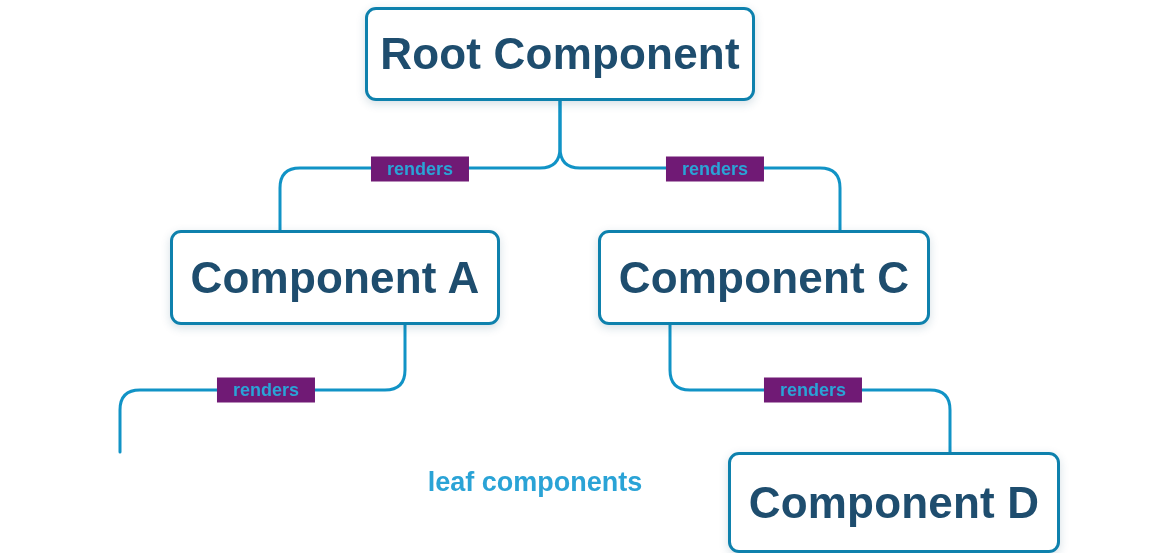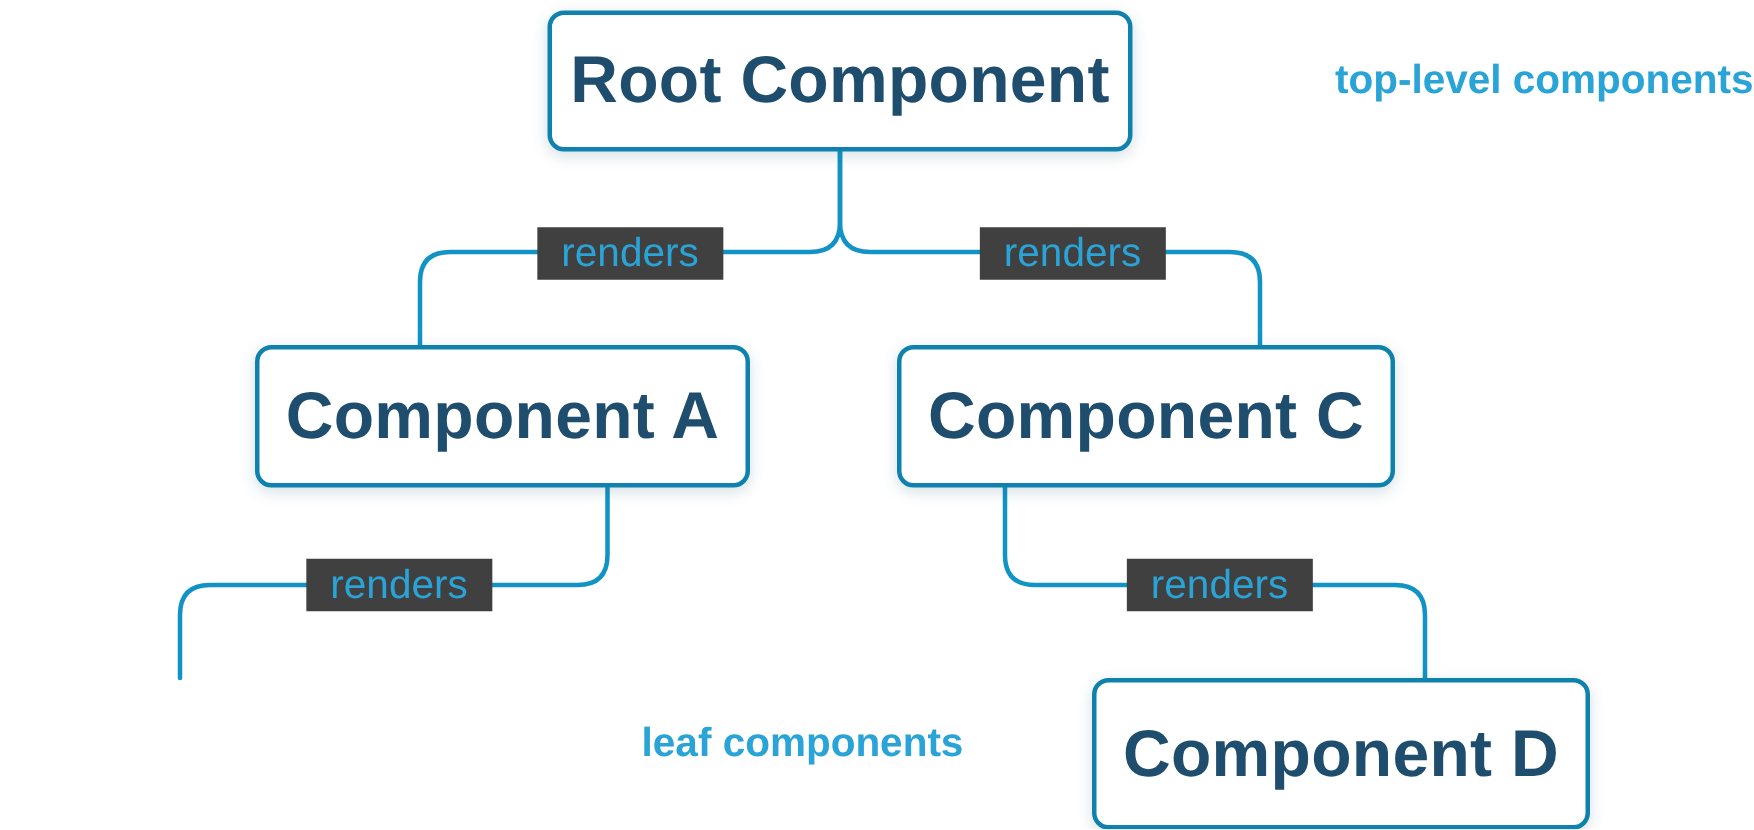--- a/index.html
+++ b/index.html
@@ -45,40 +45,40 @@
     box-sizing: border-box;
   }
   #node-root { left: 365px; top: 7px;   width: 390px; height: 94px; }
   #node-a    { left: 170px; top: 230px; width: 330px; height: 95px; }
   #node-c    { left: 598px; top: 230px; width: 332px; height: 95px; }
   #node-b    { left: 0px;   top: 452px; width: 335px; height: 101px; border-bottom-left-radius: 0; }
   #node-d    { left: 728px; top: 452px; width: 332px; height: 101px; }
   .edge-label {
     position: absolute;
     transform: translate(-50%, -50%);
-    background: #404040;
+    background: #701a75;
     padding: 2px 16px;
-    font-size: 27px;
-    font-weight: 400;
+    font-size: 18px;
+    font-weight: 700;
     color: #2aa3d6;
     white-space: nowrap;
   }
   #renders-root-a { left: 420px; top: 169px; }
   #renders-root-c { left: 715px; top: 169px; }
   #renders-a-b    { left: 266px; top: 390px; }
   #renders-c-d    { left: 813px; top: 390px; }
   .annotation {
     position: absolute;
     font-size: 27px;
     font-weight: 700;
     color: #2aa3d6;
     white-space: nowrap;
   }
   #annotation-top { top: 38px; right: 0px; }
-  #annotation-bottom { top: 480px; left: 535px; transform: translateX(-50%); }
+  #annotation-bottom { top: 467px; left: 535px; transform: translateX(-50%); }
 </style>
 </head>
 <body>
 
 <div class="canvas">
 
   <svg class="edges" viewBox="0 0 1169 553" aria-hidden="true">
     <path d="M 560 101 V 148 Q 560 168 540 168 H 300 Q 280 168 280 188 V 230"></path>
     <path d="M 560 101 V 148 Q 560 168 580 168 H 820 Q 840 168 840 188 V 230"></path>
     <path d="M 405 325 V 370 Q 405 390 385 390 H 140 Q 120 390 120 410 V 452"></path>
@@ -100,16 +100,15 @@
 
   <div class="node" id="node-d">
     <span>Component D</span>
   </div>
 
   <span class="edge-label" id="renders-root-a">renders</span>
   <span class="edge-label" id="renders-root-c">renders</span>
   <span class="edge-label" id="renders-a-b">renders</span>
   <span class="edge-label" id="renders-c-d">renders</span>
 
-  <span class="annotation" id="annotation-top">top-level components</span>
   <span class="annotation" id="annotation-bottom">leaf components</span>
 
 </div>
 
 </body></html>

